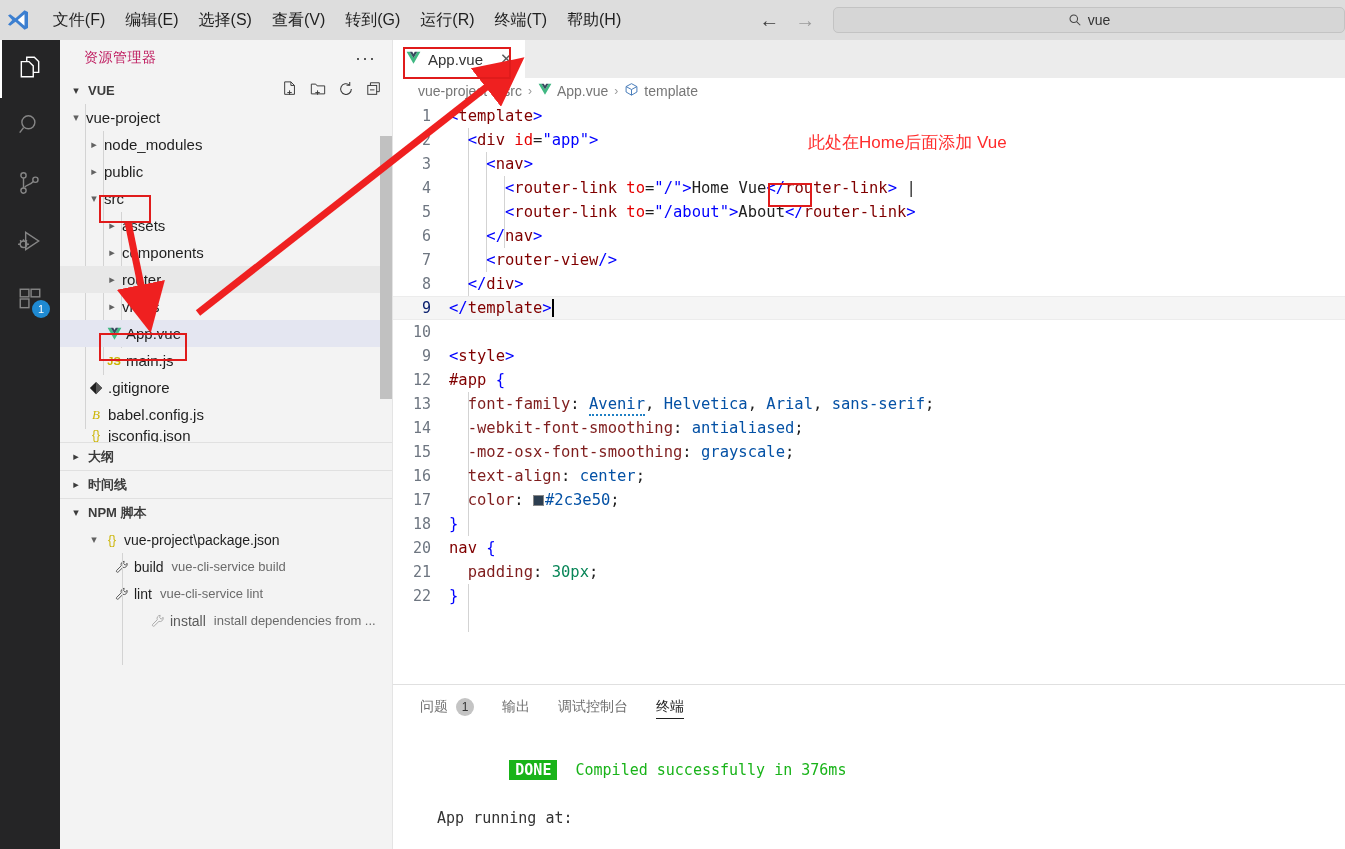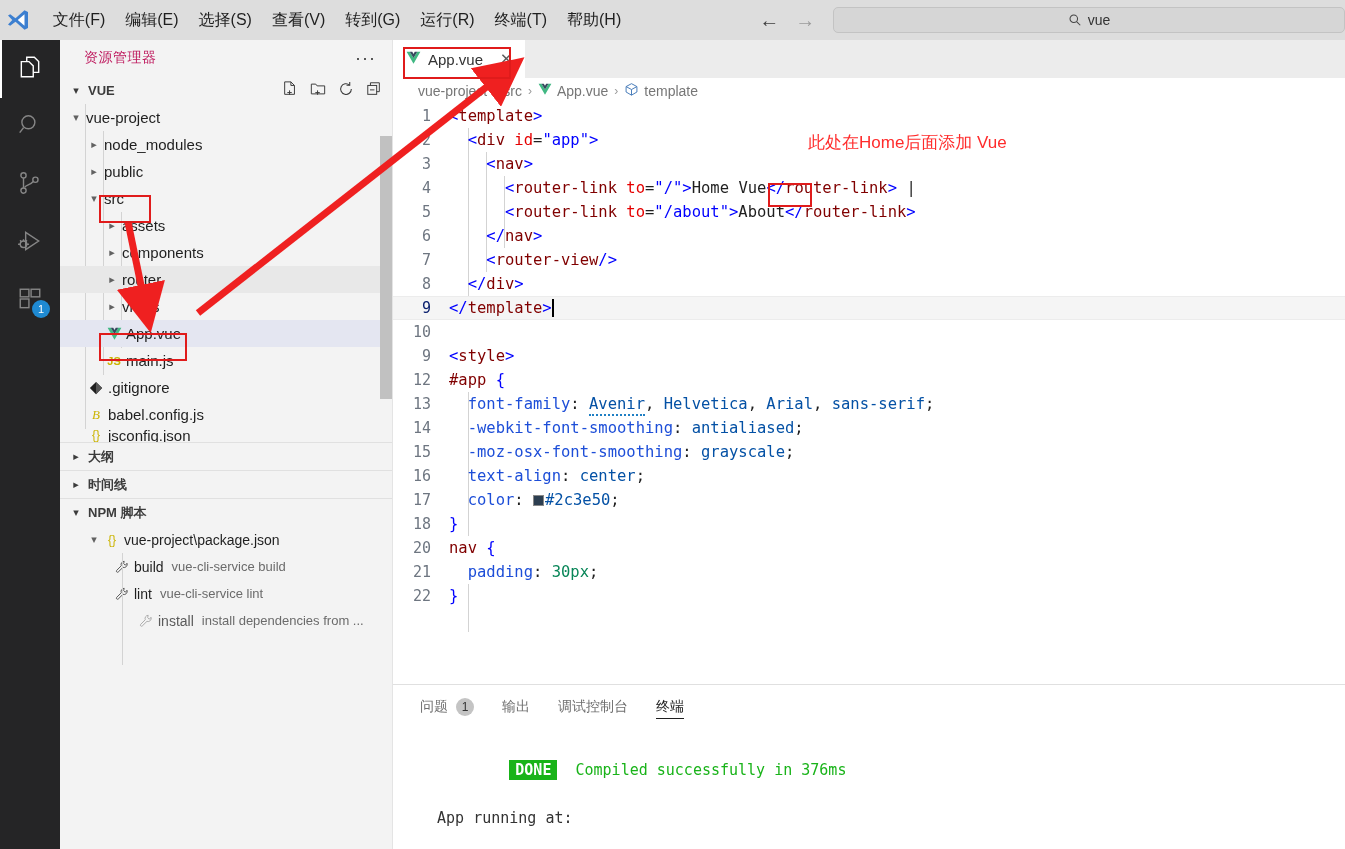--- a/index.html
+++ b/index.html
@@ -136,21 +136,21 @@
     color: #6e7681; font-size: 15px;
   }
   .lnum.cur { color: #0b216f; }
   .ctext { position: relative; }
 
   .tok-tag { color: #800000; }
   .tok-br { color: #0000ff; }
   .tok-attr { color: #e50000; }
   .tok-str { color: #0000ff; }
   .tok-txt { color: #1f1f1f; }
-  .tok-prop { color: #1d4ed8; }
+  .tok-prop { color: #7f1d1d; }
   .tok-val { color: #0451a5; }
   .tok-sel { color: #800000; }
   .tok-num { color: #098658; }
 
   .squiggle { border-bottom: 2px dotted #1f7fc4; padding-bottom: 1px; }
   .colorchip { display: inline-block; width: 11px; height: 11px; background: #2c3e50; vertical-align: -1px; margin-right: 1px; border: 1px solid #888; }
   .caret { display: inline-block; width: 2px; height: 18px; background: #000; vertical-align: -4px; }
 
   
   .iguide { position: absolute; width: 1px; background: #d3d3d3; }
@@ -437,21 +437,21 @@
       </div>
       <div class="npm-row" style="padding-left:52px;">
         <span class="ticon">
           <svg width="14" height="14" viewBox="0 0 16 16" fill="none" stroke="#555" stroke-width="1.1">
               <path d="M10.5 1.5 a3.6 3.6 0 0 0 -3.3 5 L1.8 12 a1.3 1.3 0 0 0 1.8 1.8 l5.5-5.4 a3.6 3.6 0 0 0 4.6-4.7 L11.8 6 L9.9 4.1 Z"></path>
             </svg>
         </span>
         <span class="tlabel">lint</span>
         <span class="npm-sub">vue-cli-service lint</span>
       </div>
-      <div class="npm-row" style="padding-left:76px;">
+      <div class="npm-row" style="padding-left:76px;margin-left:12px;">
         <span class="ticon">
           <svg width="14" height="14" viewBox="0 0 16 16" fill="none" stroke="#aaa" stroke-width="1.1">
               <path d="M10.5 1.5 a3.6 3.6 0 0 0 -3.3 5 L1.8 12 a1.3 1.3 0 0 0 1.8 1.8 l5.5-5.4 a3.6 3.6 0 0 0 4.6-4.7 L11.8 6 L9.9 4.1 Z"></path>
             </svg>
         </span>
         <span class="tlabel" style="color:#5a5a5a;">install</span>
         <span class="npm-sub">install dependencies from ...</span>
       </div>
     </div>
   </div>

